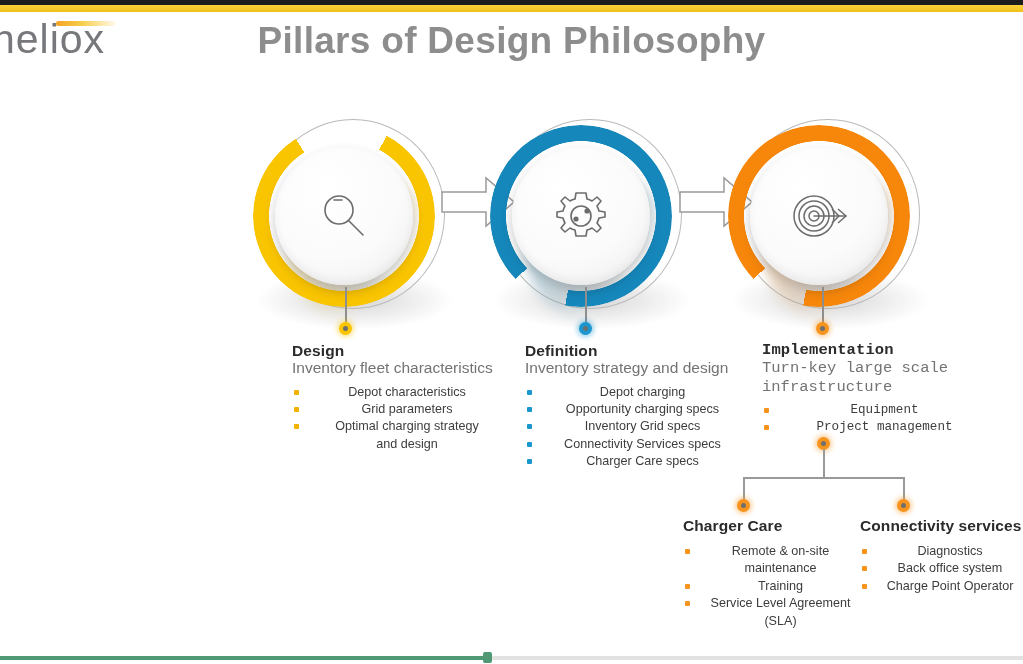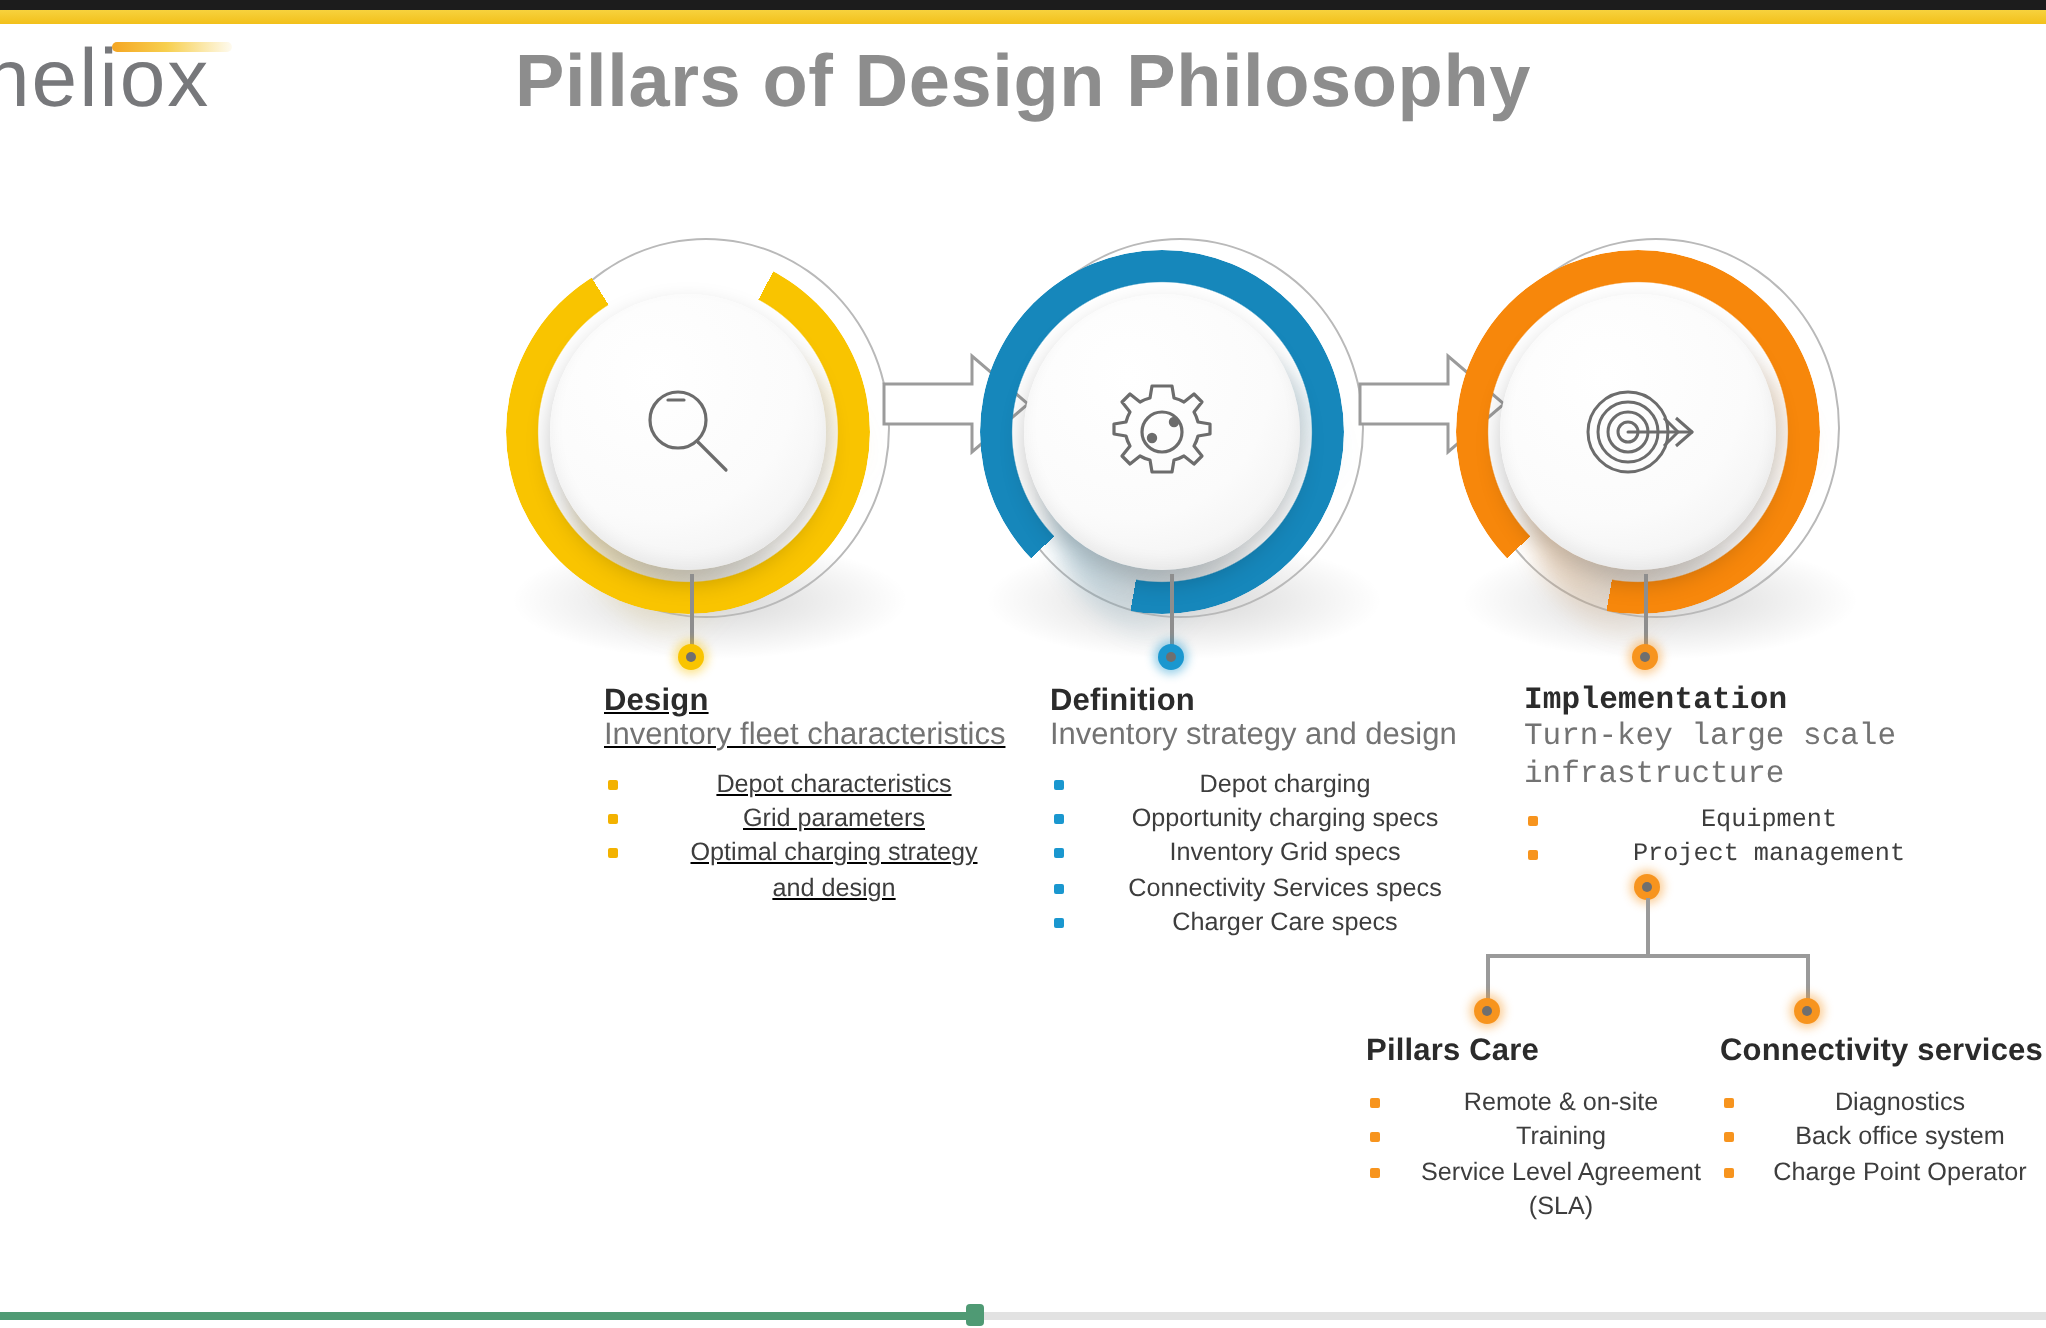--- a/index.html
+++ b/index.html
@@ -174,21 +174,21 @@
           <line x1="28" y1="31" x2="60" y2="31" stroke-linecap="round"></line>
           <polyline points="52,24 60,31 52,38" stroke-linejoin="round"></polyline>
           <polyline points="46,24 53,31 46,38" stroke-linejoin="round"></polyline>
         </svg>
       </span>
     </div>
   </div>
   <div class="stem" style="left:822px; top:287px; height:40px;"></div>
   <div class="dot orange" style="left:816px; top:322px;"></div>
 
-  <div class="col" style="left:302px; top:342px; width:215px;text-decoration:underline;">
+  <div class="col" style="left:292px; top:342px; width:215px;">
     <h3>Design</h3>
     <div class="sub">Inventory fleet characteristics</div>
     <ul>
       <li><span class="bul gold"></span><span>Depot characteristics</span></li>
       <li><span class="bul gold"></span><span>Grid parameters</span></li>
       <li><span class="bul gold"></span><span>Optimal charging strategy</span></li>
       <li class="cont"><span>and design</span></li>
     </ul>
   </div>
 
@@ -215,23 +215,24 @@
 
   <div class="dot orange" style="left:817px; top:437px;"></div>
   <div class="tline" style="left:823px; top:449px; width:1.6px; height:29px;"></div>
   <div class="tline" style="left:743px; top:477px; width:161px; height:1.6px;"></div>
   <div class="tline" style="left:743px; top:477px; width:1.6px; height:28px;"></div>
   <div class="tline" style="left:903px; top:477px; width:1.6px; height:28px;"></div>
   <div class="dot orange" style="left:737px; top:499px;"></div>
   <div class="dot orange" style="left:897px; top:499px;"></div>
 
   <div class="col" style="left:683px; top:517px; width:180px;">
-    <h3>Pillars Care</h3>
+    <h3>Charger Care</h3>
     <ul style="margin-top:9px;">
       <li><span class="bul orange"></span><span>Remote &amp; on-site</span></li>
+      <li class="cont"><span>maintenance</span></li>
       <li><span class="bul orange"></span><span>Training</span></li>
       <li><span class="bul orange"></span><span>Service Level Agreement</span></li>
       <li class="cont"><span>(SLA)</span></li>
     </ul>
   </div>
 
   <div class="col" style="left:860px; top:517px; width:165px;">
     <h3>Connectivity services</h3>
     <ul style="margin-top:9px;">
       <li><span class="bul orange"></span><span>Diagnostics</span></li>

